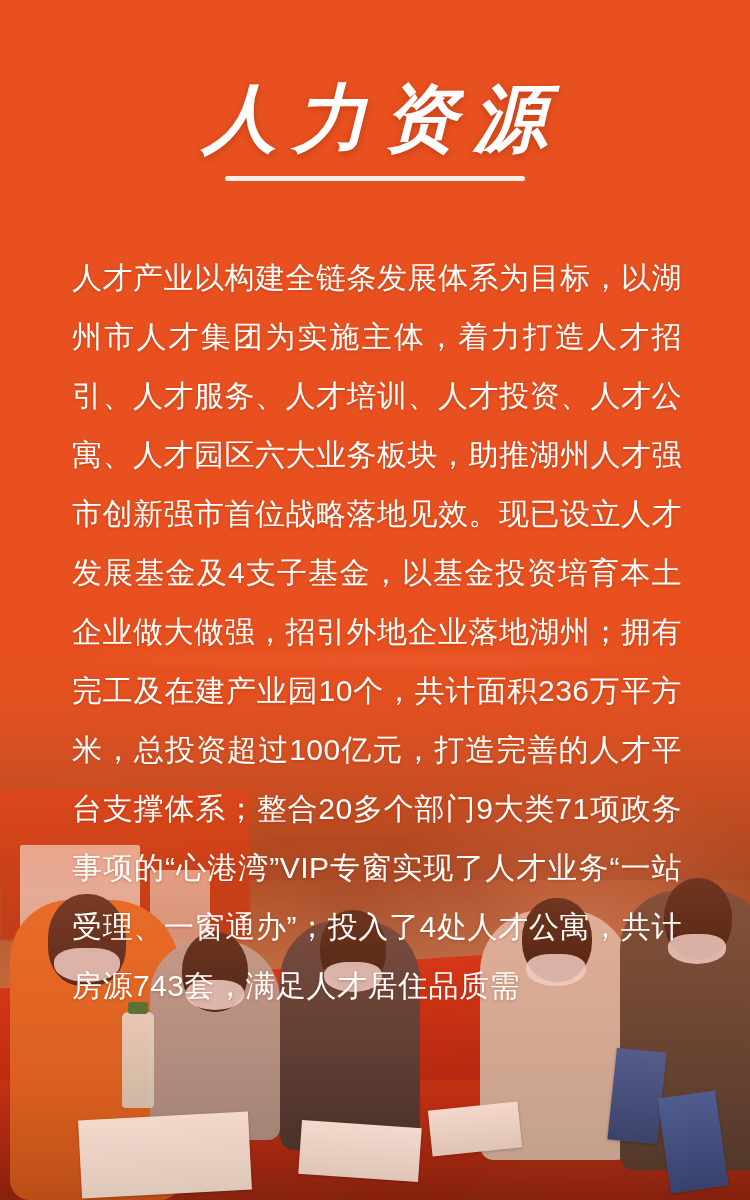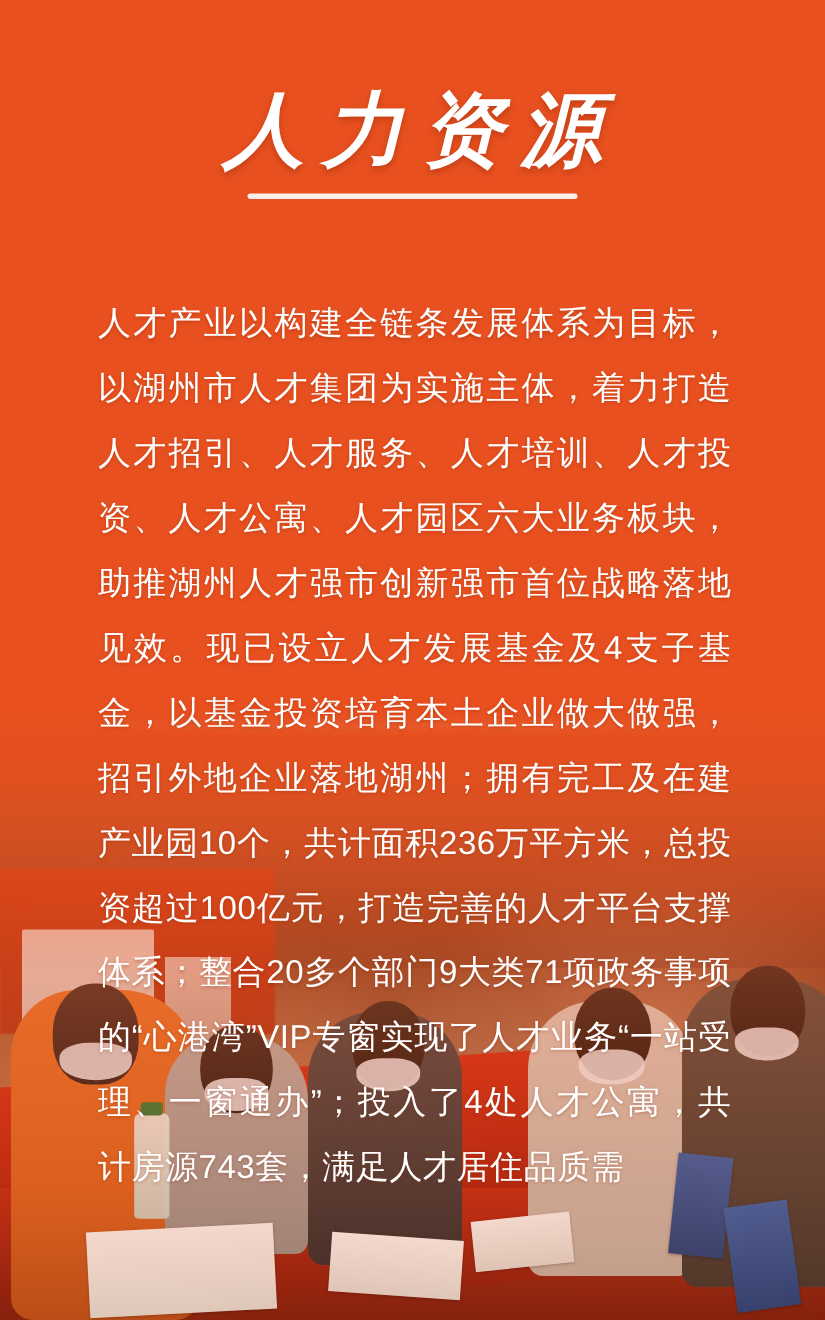--- a/index.html
+++ b/index.html
@@ -229,21 +229,21 @@
     width: 610px;
     z-index: 6;
     color: #ffffff;
     font-size: 30px;
     line-height: 59px;
     letter-spacing: 0.5px;
     text-align: justify;
     text-shadow: 0 1px 3px rgba(130,40,10,0.35);
   }
   .body-text p {
-    margin: 17px;
+    margin: 0;
     text-indent: 0;
   }
 </style>
 </head>
 <body>
 
 <div class="poster">
 
   <div class="photo-layer">
     <div class="photo-base"></div>

